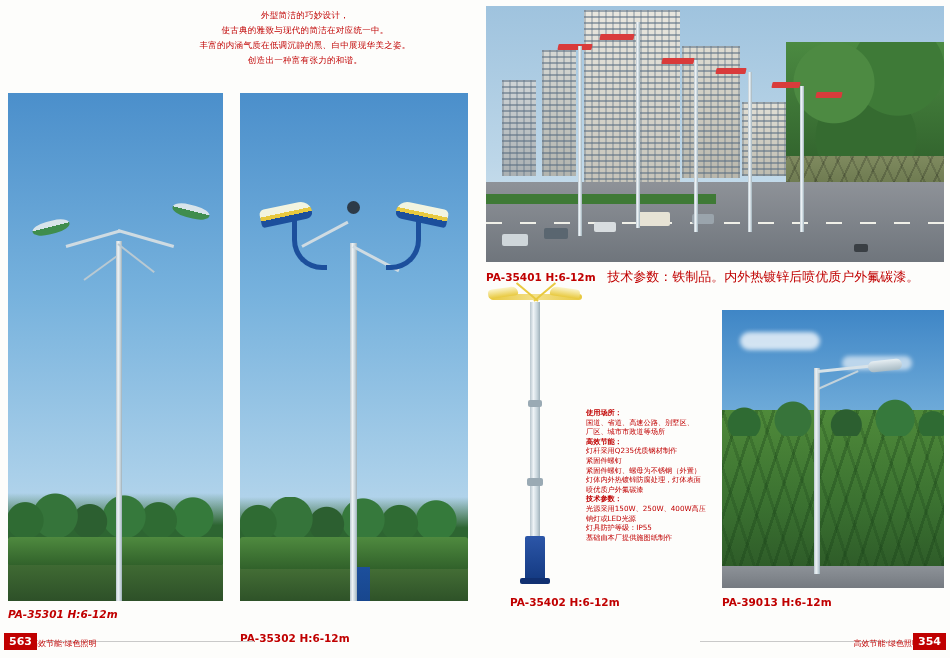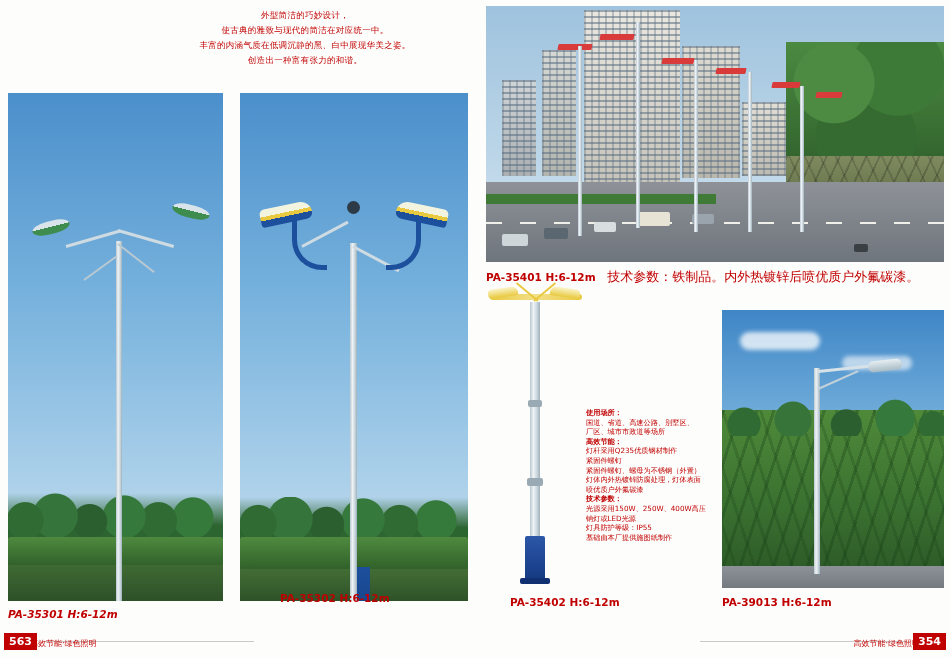--- a/index.html
+++ b/index.html
@@ -243,21 +243,21 @@
     <div class="pole" style="left:348px; top:0; width:0; height:0;"></div>
     <div class="pole" style="left:110px; top:150px; width:7px; height:420px;"></div>
     <div style="position:absolute; left:107px; top:108px; width:13px; height:13px; border-radius:50%; background:#2d3b49;"></div>
     <div class="arm" style="left:62px; top:152px; width:52px; height:3px; transform:rotate(-28deg); background:#cfdbe2;"></div>
     <div class="arm" style="left:113px; top:152px; width:52px; height:3px; transform:rotate(28deg); background:#cfdbe2;"></div>
     <div style="position:absolute; left:20px; top:112px; width:52px; height:18px; transform:rotate(-12deg); background:linear-gradient(to bottom,#f2f4e0 0 40%,#e8c93f 40% 62%,#1c4f9c 62% 100%); border-radius:6px 14px 8px 4px;"></div>
     <div style="position:absolute; left:156px; top:112px; width:52px; height:18px; transform:rotate(12deg); background:linear-gradient(to bottom,#f2f4e0 0 40%,#e8c93f 40% 62%,#1c4f9c 62% 100%); border-radius:14px 6px 4px 8px;"></div>
     <div style="position:absolute; left:52px; top:126px; width:30px; height:46px; border-left:5px solid #1c4f9c; border-bottom:5px solid #1c4f9c; border-radius:0 0 0 30px;"></div>
     <div style="position:absolute; left:146px; top:126px; width:30px; height:46px; border-right:5px solid #1c4f9c; border-bottom:5px solid #1c4f9c; border-radius:0 0 30px 0;"></div>
   </div>
-  <div class="caption" style="left:240px; top:592px;margin-left:40px;">
+  <div class="caption" style="left:240px; top:632px;">
     <span>PA-35302 H:6-12m</span>
   </div>
 
   <div class="photo" style="left:486px; top:6px; width:458px; height:256px;">
     <div class="sky" style="height:100%; background:linear-gradient(to bottom,#9fc3de 0%,#bcd6e8 60%,#d6e6f0 100%);"></div>
 
     <div class="building" style="left:98px; top:4px; width:96px; height:172px; background:linear-gradient(to bottom,#e9e7df,#c6c4ba);">
       <div class="windows"></div>
     </div>
     <div class="building" style="left:196px; top:40px; width:58px; height:132px; background:linear-gradient(to bottom,#dedcd2,#b9b7ac);">

